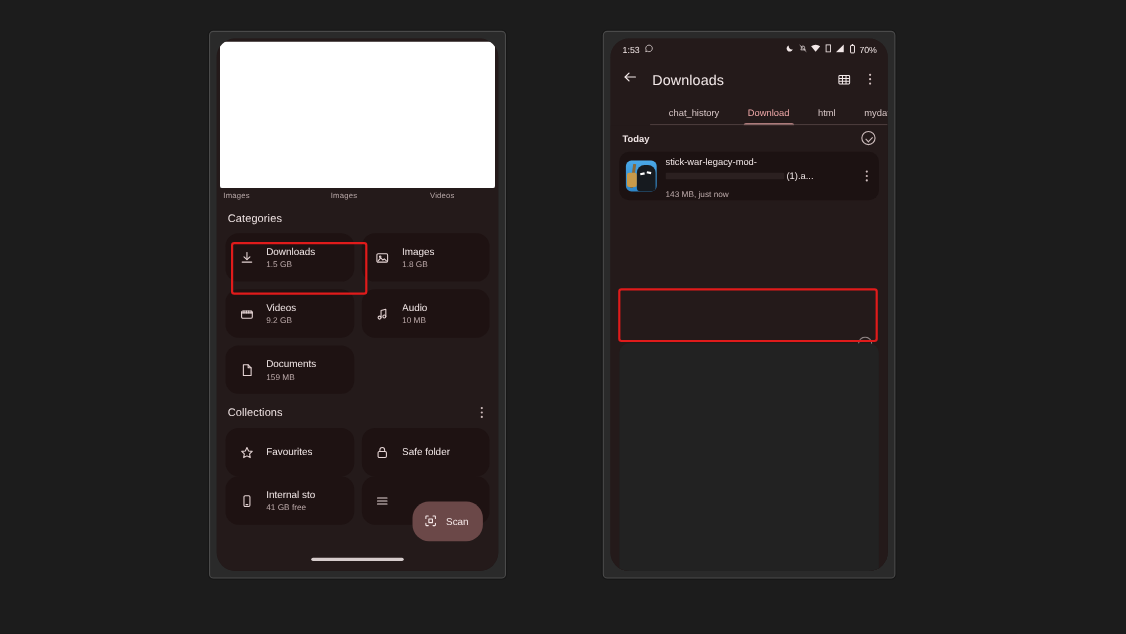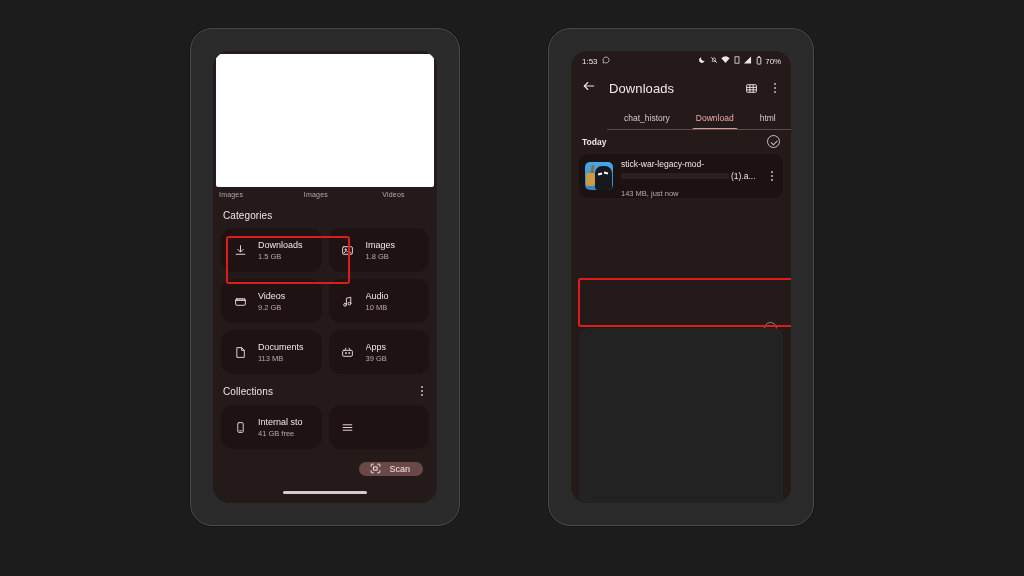--- a/index.html
+++ b/index.html
@@ -8,23 +8,23 @@
     background: #1c1c1c;
     font-family: "Liberation Sans", sans-serif;
     overflow: hidden;
   }
   .stage { position: relative; width: 1024px; height: 576px; background: #1c1c1c; }
 
   
   .phone {
     position: absolute;
     background: #2a2a2a;
-    border-radius: 22px;
+    border-radius: 4px;
     border: 1px solid #4a4a4a;
-    padding: 22px;
+    padding: 6px;
     box-shadow: 0 0 0 1px #161616;
   }
   .phone-screen {
     width: 100%; height: 100%;
     border-radius: 17px;
     overflow: hidden;
     position: relative;
     background: #241a1a;
   }
   #phone-left  { left: 190px; top: 28px;  width: 270px; height: 498px; }
@@ -107,21 +107,21 @@
     border-radius: 3px;
     pointer-events: none;
     z-index: 30;
   }
   #redbox-downloads { left: 13px; top: 185px; width: 124px; height: 48px; }
 
   
   .fab {
     position: absolute;
     right: 14px; bottom: 27px;
-    height: 14px;
+    height: 36px;
     background: #6b4848;
     border-radius: 15px;
     display: flex; align-items: center;
     padding: 0 13px 0 10px;
     color: #f6e9e9; font-size: 9px;
     z-index: 20;
   }
   .fab svg { margin-right: 7px; }
 
   .home-indicator {
@@ -349,50 +349,59 @@
 
             <div class="tile">
               <span class="ticon">
                 <svg width="13" height="13" viewBox="0 0 24 24" fill="none" stroke="currentColor" stroke-width="1.8" stroke-linecap="round" stroke-linejoin="round">
                   <path d="M6 3h8l5 5v13H6z"></path>
                     <path d="M14 3v5h5"></path>
                 </svg>
               </span>
               <span class="tt">
                 <span class="tname">Documents</span>
-                <span class="tsub">113 MB</span>
-              </span>
-            </div>
-
-            <div class="tile">
-              <span class="ticon">
-                <svg width="13" height="13" viewBox="0 0 24 24" fill="none" stroke="currentColor" stroke-width="1.8" stroke-linecap="round" stroke-linejoin="round">
-                  <rect x="3" y="8" width="18" height="11" rx="2"></rect>
-                    <path d="M7 8L9 4"></path>
-                    <path d="M17 8l-2-4"></path>
-                    <circle cx="9" cy="13" r=".9"></circle>
-                    <circle cx="15" cy="13" r=".9"></circle>
-                </svg>
-              </span>
-              <span class="tt">
-                <span class="tname">Apps</span>
-                <span class="tsub">39 GB</span>
-              </span>
-            </div>
+                <span class="tsub">159 MB</span>
+              </span>
+            </div>
+
           </div>
 
           <div class="section-head">
             <span>Collections</span>
             <span class="dots-v">
                 <i></i>
                 <i></i>
                 <i></i>
               </span>
           </div>
 
+          <div class="grid2">
+            <div class="tile single-line">
+              <span class="ticon">
+                <svg width="13" height="13" viewBox="0 0 24 24" fill="none" stroke="currentColor" stroke-width="1.8" stroke-linecap="round" stroke-linejoin="round">
+                  <path d="M12 3.5l2.7 5.6 6.1.8-4.4 4.3 1.1 6.1-5.5-2.9-5.5 2.9 1.1-6.1L3.2 9.9l6.1-.8z"></path>
+                </svg>
+              </span>
+              <span class="tt">
+                <span class="tname">Favourites</span>
+              </span>
+            </div>
+
+            <div class="tile single-line">
+              <span class="ticon">
+                <svg width="13" height="13" viewBox="0 0 24 24" fill="none" stroke="currentColor" stroke-width="1.8" stroke-linecap="round" stroke-linejoin="round">
+                  <rect x="5" y="10" width="14" height="10" rx="2"></rect>
+                    <path d="M8 10V7.5a4 4 0 018 0V10"></path>
+                </svg>
+              </span>
+              <span class="tt">
+                <span class="tname">Safe folder</span>
+              </span>
+            </div>
+          </div>
 
 
           <div class="grid2">
             <div class="tile wide-label">
               <span class="ticon">
                 <svg width="13" height="13" viewBox="0 0 24 24" fill="none" stroke="currentColor" stroke-width="1.8" stroke-linecap="round" stroke-linejoin="round">
                   <rect x="7" y="3" width="10" height="18" rx="2"></rect>
                     <path d="M10.5 18h3"></path>
                 </svg>
               </span>

